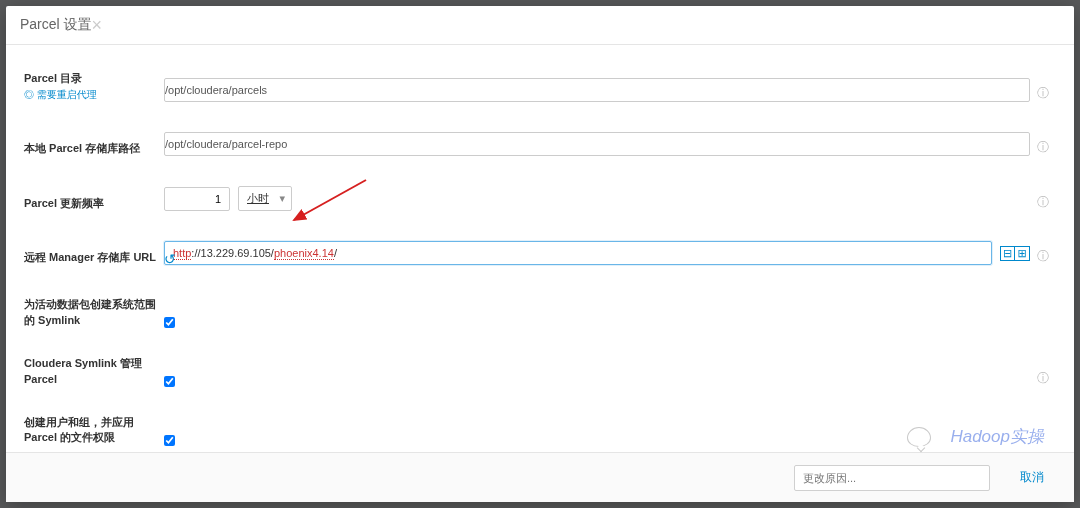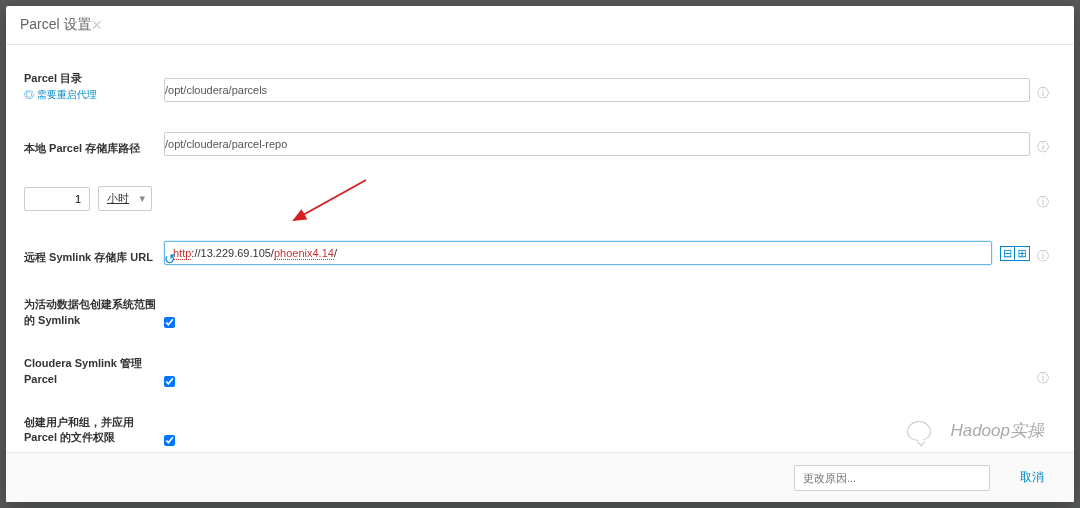--- a/index.html
+++ b/index.html
@@ -161,26 +161,26 @@
   font-size: 12px;
   border-radius: 2px;
   cursor: pointer;
   border: none;
 }
 .btn-cancel { background: transparent; color: #0088cc; }
 .btn-primary { background: #0a7bc1; color: #fff; }
 .watermark {
   position: absolute;
   right: 30px;
-  bottom: 60px;
+  bottom: 54px;
   display: flex;
   align-items: center;
   gap: 19px;
   opacity: 0.45;
-  color: #404040;
+  color: #1d4ed8;
   font-size: 17px;
   font-style: italic;
   font-weight: 500;
   pointer-events: none;
 }
 .wm-bubble {
   width: 24px; height: 20px;
   border: 1px solid #888;
   border-radius: 50% 50% 50% 50% / 55% 55% 45% 45%;
   position: relative;
@@ -239,31 +239,32 @@
 
     <div class="form-row">
       <div class="label-col">本地 Parcel 存储库路径</div>
       <div class="field-col">
         <input class="text-input wide" type="text" value="/opt/cloudera/parcel-repo" style="">
       </div>
       <div class="help-col">ⓘ</div>
     </div>
 
     <div class="form-row">
+      <div class="label-col">Parcel 更新频率</div>
       <div class="field-col" style="gap:8px">
         <input class="number-input" type="text" value="1" style="">
         <div class="select">
           <span>小时</span>
         </div>
       </div>
       <div class="help-col">ⓘ</div>
     </div>
 
     <div class="form-row" style="margin-bottom:8px">
-      <div class="label-col">远程 Symlink 存储库 URL</div>
+      <div class="label-col">远程 Manager 存储库 URL</div>
       <div class="field-col" style="gap:8px">
         <div class="input-like">
           <span class="und">http</span><span class="rest">://13.229.69.105/</span><span class="und">phoenix4.14</span><span class="rest">/</span>
         </div>
         <div class="icon-btn-group">
           <span class="icon-btn">⊟</span>
           <span class="icon-btn">⊞</span>
         </div>
       </div>
       <div class="help-col">ⓘ</div>

